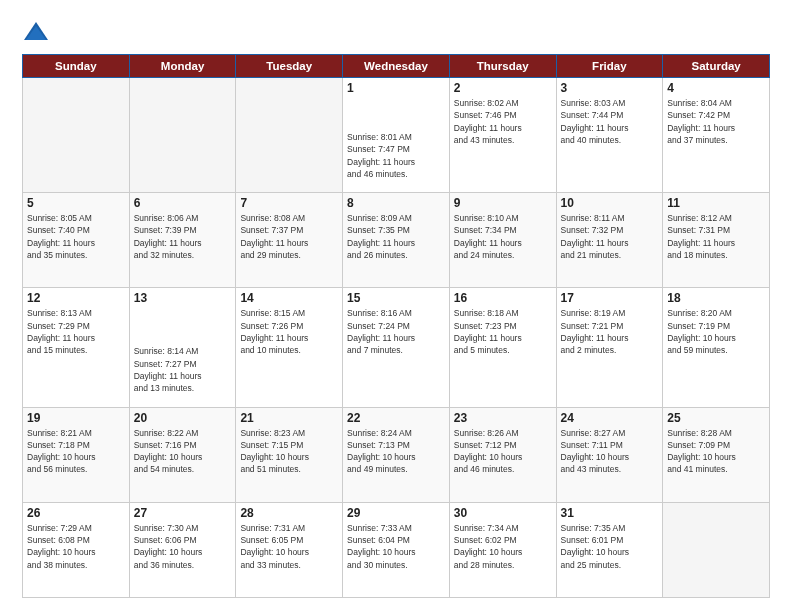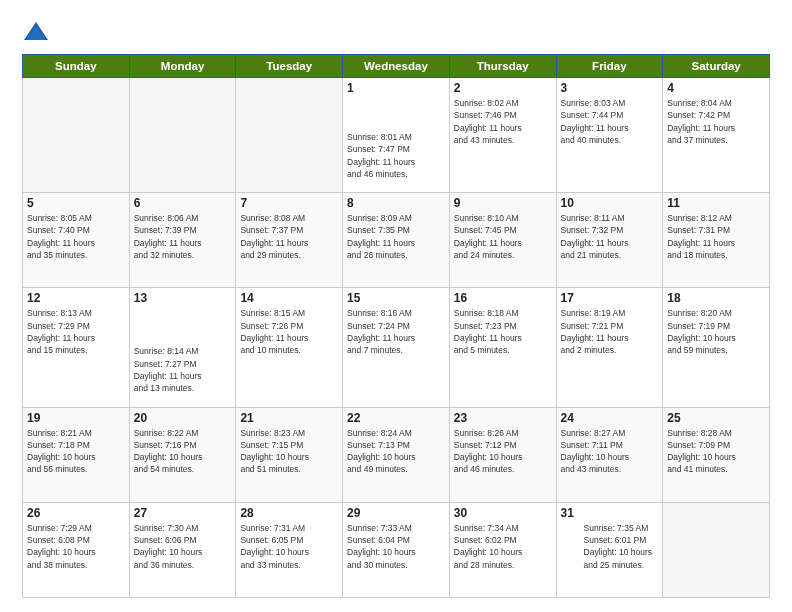--- a/index.html
+++ b/index.html
@@ -61,21 +61,21 @@
       color: #444;
     }
     .calendar {
       flex: 1;
       border: 1px solid #ccc;
       border-collapse: collapse;
       width: 100%;
       table-layout: fixed;
     }
     .calendar th {
-      background: #4d7c0f;
+      background: #7f1d1d;
       color: #fff;
       font-size: 11.5px;
       font-weight: bold;
       text-align: center;
       padding: 5px 2px;
       border: 1px solid #1a5fa8;
     }
     .calendar td {
       border: 1px solid #ccc;
       vertical-align: top;
@@ -196,21 +196,21 @@
           <td>
             <span class="day-num">8</span>
             <div class="day-info" style="white-space: pre-line;">Sunrise: 8:09 AM
 Sunset: 7:35 PM
 Daylight: 11 hours
 and 26 minutes.</div>
           </td>
           <td>
             <span class="day-num">9</span>
             <div class="day-info" style="white-space: pre-line;">Sunrise: 8:10 AM
-Sunset: 7:45 PM
+Sunset: 7:34 PM
 Daylight: 11 hours
 and 24 minutes.</div>
           </td>
           <td>
             <span class="day-num">10</span>
             <div class="day-info" style="white-space: pre-line;">Sunrise: 8:11 AM
 Sunset: 7:32 PM
 Daylight: 11 hours
 and 21 minutes.</div>
           </td>
@@ -355,21 +355,21 @@
           </td>
           <td>
             <span class="day-num">30</span>
             <div class="day-info" style="white-space: pre-line;">Sunrise: 7:34 AM
 Sunset: 6:02 PM
 Daylight: 10 hours
 and 28 minutes.</div>
           </td>
           <td>
             <span class="day-num">31</span>
-            <div class="day-info" style="white-space: pre-line; margin-left: 23px;">Sunrise: 7:35 AM
+            <div class="day-info" style="white-space: pre-line;">Sunrise: 7:35 AM
 Sunset: 6:01 PM
 Daylight: 10 hours
 and 25 minutes.</div>
           </td>
           <td class="empty"></td>
         </tr>
       </tbody>
   </table>
 </div>
 

